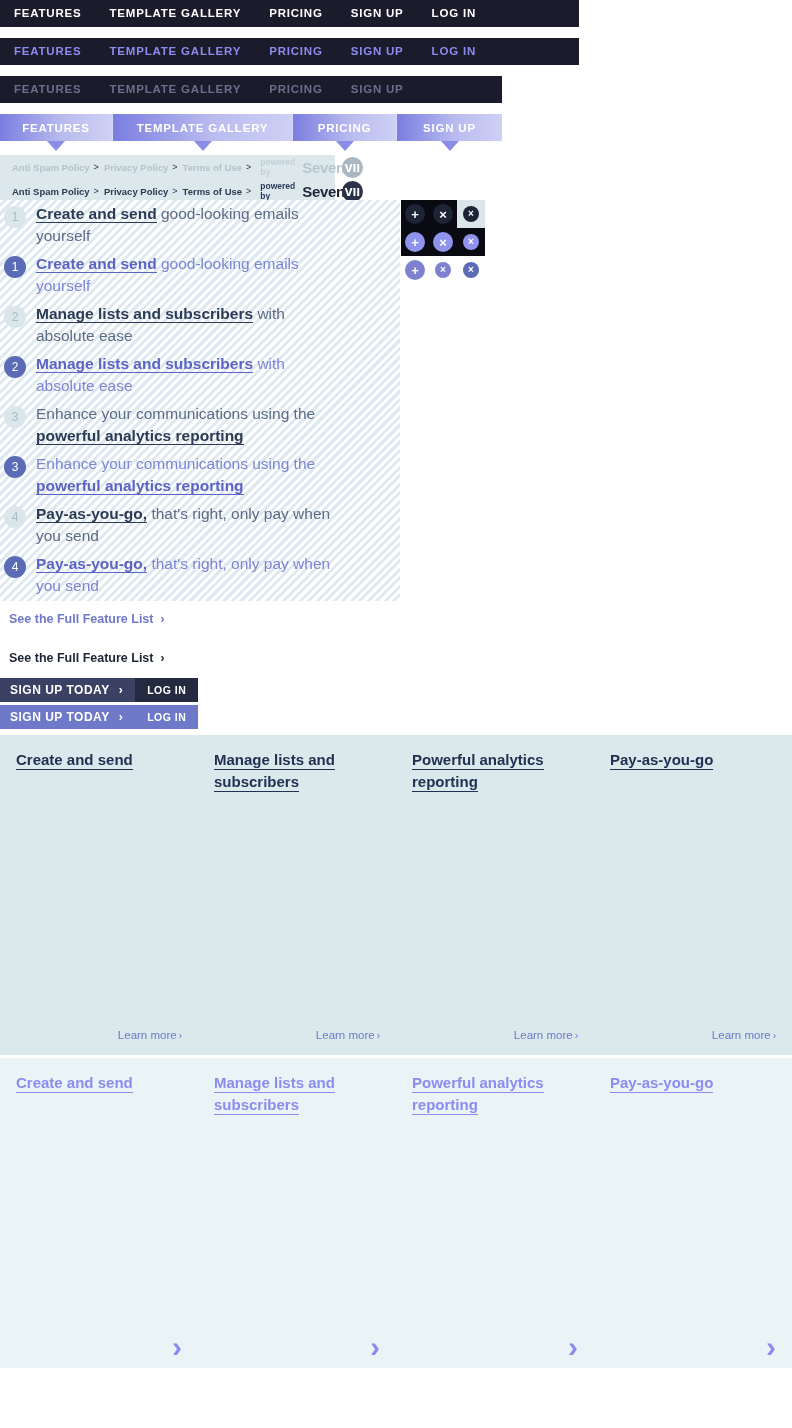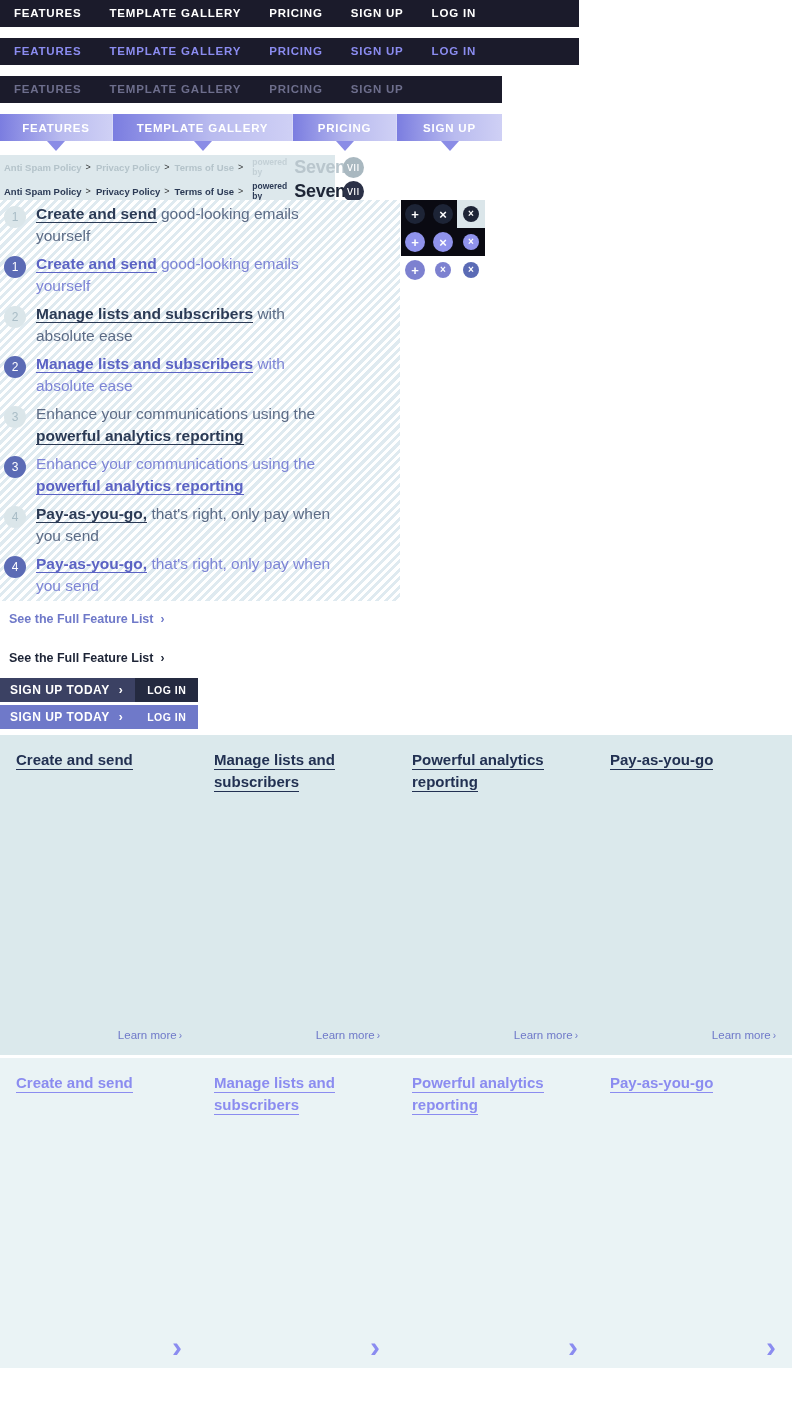--- a/index.html
+++ b/index.html
@@ -56,45 +56,45 @@
     width: 0; height: 0;
     border-left: 9px solid transparent;
     border-right: 9px solid transparent;
     border-top: 10px solid #8a8ce6;
   }
 
   
   .footer-rows { position: absolute; top: 155px; left: 0px; width: 335px; }
   .footer-row {
     display: flex; align-items: center;
-    height: 24px; padding-left: 4px;
+    height: 24px; padding-left: 12px;
   }
   .footer-row.muted { background: #dde8ec; }
   .footer-row.muted .f-link { color: #b4c3ca; }
   .footer-row.muted .powered { color: #c3d0d6; }
   .footer-row.muted .seven-word { color: #b9c6cd; }
   .footer-row.muted .seven-badge { background: #a9b8c0; }
   .footer-row.solid { background: #dde8ec; }
   .footer-row.solid .f-link { color: #2b3a55; }
   .footer-row.solid .powered { color: #2b3a55; }
   .footer-row.solid .seven-word { color: #1d2536; }
   .footer-row.solid .seven-badge { background: #2b3147; }
   .f-link {
     font-size: 9.5px; font-weight: bold; white-space: nowrap;
     padding-right: 3px;
   }
   .f-sep { font-size: 9px; padding: 0 5px 0 1px; color: inherit; opacity: .8; }
   .f-link-wrap { display: flex; align-items: center; }
   .powered { font-size: 8.5px; font-weight: bold; margin-left: 4px; }
   .seven-lock { display: flex; align-items: center; margin-left: 7px; }
-  .seven-word { font-size: 18px; font-weight: bold; letter-spacing: -0.3px; }
+  .seven-word { font-size: 15px; font-weight: bold; letter-spacing: -0.3px; }
   .seven-badge {
     width: 21px; height: 21px; border-radius: 50%;
     display: flex; align-items: center; justify-content: center;
-    color: #ffffff; font-size: 12px; font-weight: normal;
+    color: #ffffff; font-size: 14px; font-weight: bold;
     margin-left: -3px;
   }
 
   
   .striped-panel {
     position: absolute; top: 200px; left: 0px;
     width: 400px; height: 401px;
     background-color: #eef4f7;
     background-image: repeating-linear-gradient(
       -45deg,

